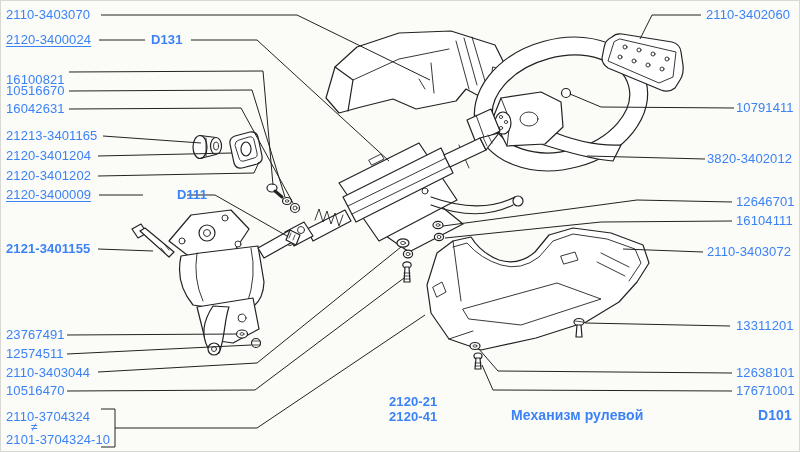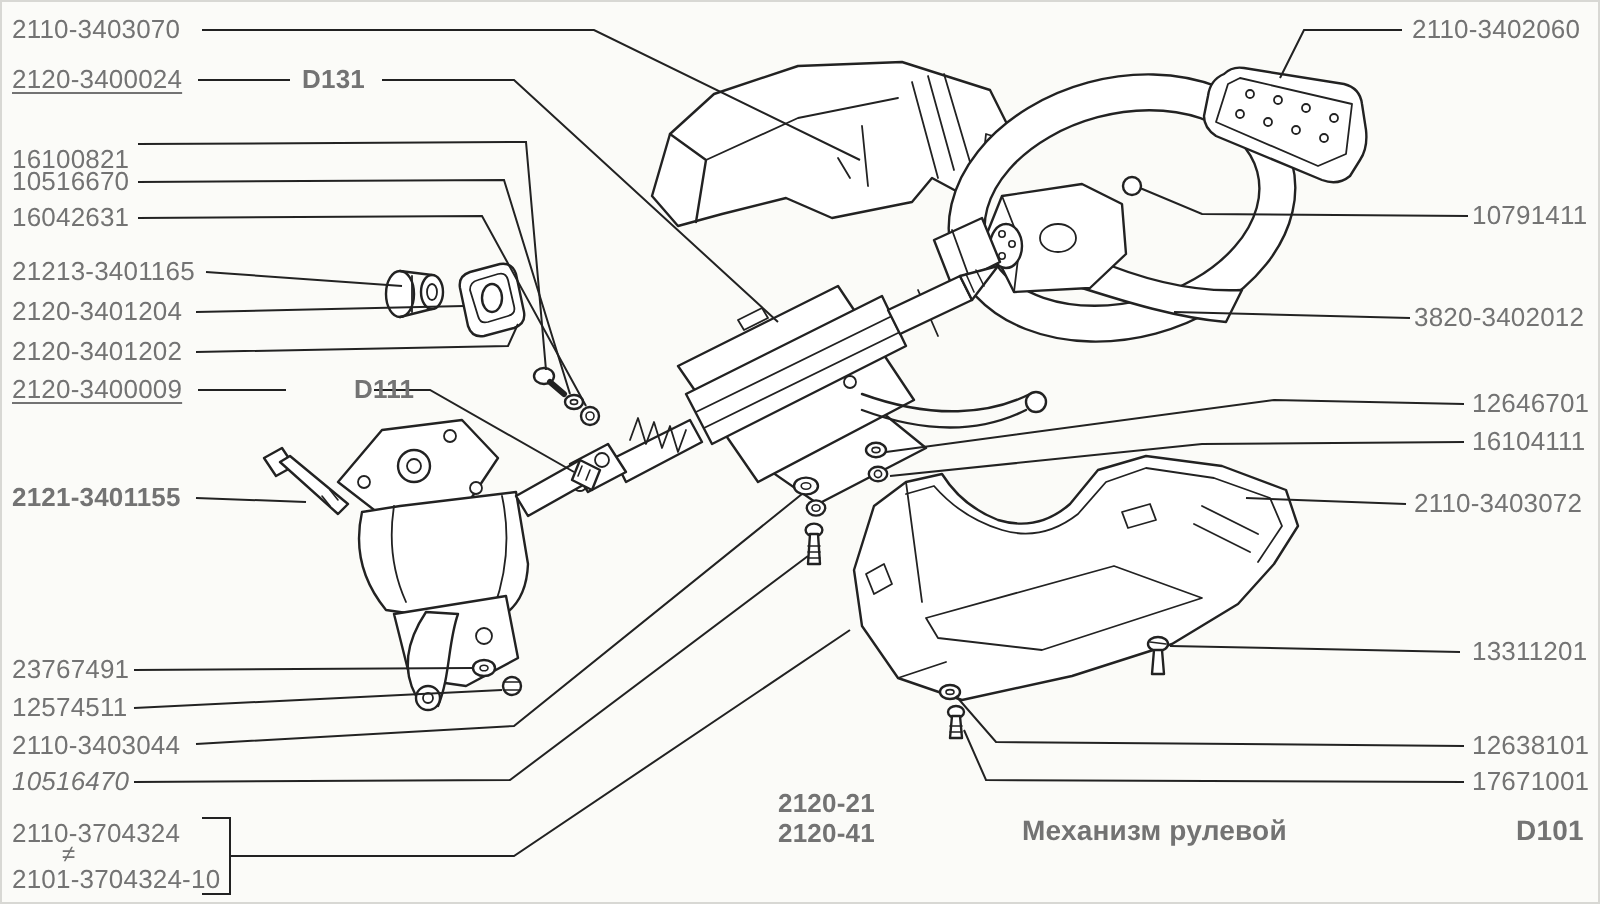--- a/index.html
+++ b/index.html
@@ -5,21 +5,21 @@
   html,body{margin:0;padding:0;background:#e8e8e8;}
   .stage{
     position:relative;width:800px;height:452px;margin:0 auto;
     background:#fbfbf8;overflow:hidden;
     font-family:"Liberation Sans", sans-serif;
     border:1px solid #d8d8d4;box-sizing:border-box;
   }
   svg.layer{position:absolute;left:0;top:0;}
   #leads polyline{fill:none;stroke:#222;stroke-width:1;}
   .lbl{
-    position:absolute;font-size:13px;line-height:13px;color:#737373;
+    position:absolute;font-size:13px;line-height:13px;color:#3b82f6;
     white-space:nowrap;letter-spacing:.1px;
   }
   .lbl.b{font-weight:bold;}
   .lbl.u{text-decoration:underline;text-underline-offset:2px;}
 </style>
 </head>
 <body>
 
 <div class="stage">
 
@@ -237,21 +237,21 @@
       <div class="lbl" style="left: 5px; top: 101px;">16042631</div>
       <div class="lbl" style="left: 5px; top: 128px;">21213-3401165</div>
       <div class="lbl" style="left: 5px; top: 148px;">2120-3401204</div>
       <div class="lbl" style="left: 5px; top: 168px;">2120-3401202</div>
       <div class="lbl u" style="left: 5px; top: 187px;">2120-3400009</div>
       <div class="lbl b" style="left: 146px; top: 187px; margin-left: 30px;">D111</div>
       <div class="lbl" style="left: 5px; top: 241px; font-weight: bold;">2121-3401155</div>
       <div class="lbl" style="left: 5px; top: 327px;">23767491</div>
       <div class="lbl" style="left: 5px; top: 346px;">12574511</div>
       <div class="lbl" style="left: 5px; top: 365px;">2110-3403044</div>
-      <div class="lbl" style="left: 5px; top: 383px; font-style: italic;">10516470</div>
+      <div class="lbl" style="left: 5px; top: 383px;">10516470</div>
       <div class="lbl" style="left: 5px; top: 409px;">2110-3704324</div>
       <div class="lbl" style="left: 30px; top: 420px; font-size: 12px; line-height: 12px;">≠</div>
       <div class="lbl" style="left: 5px; top: 432px;">2101-3704324-10</div>
       <div class="lbl" style="left: 705px; top: 7px;">2110-3402060</div>
       <div class="lbl" style="left: 735px; top: 100px;">10791411</div>
       <div class="lbl" style="left: 706px; top: 151px;">3820-3402012</div>
       <div class="lbl" style="left: 735px; top: 194px;">12646701</div>
       <div class="lbl" style="left: 735px; top: 213px;">16104111</div>
       <div class="lbl" style="left: 706px; top: 244px;">2110-3403072</div>
       <div class="lbl" style="left: 735px; top: 318px;">13311201</div>

